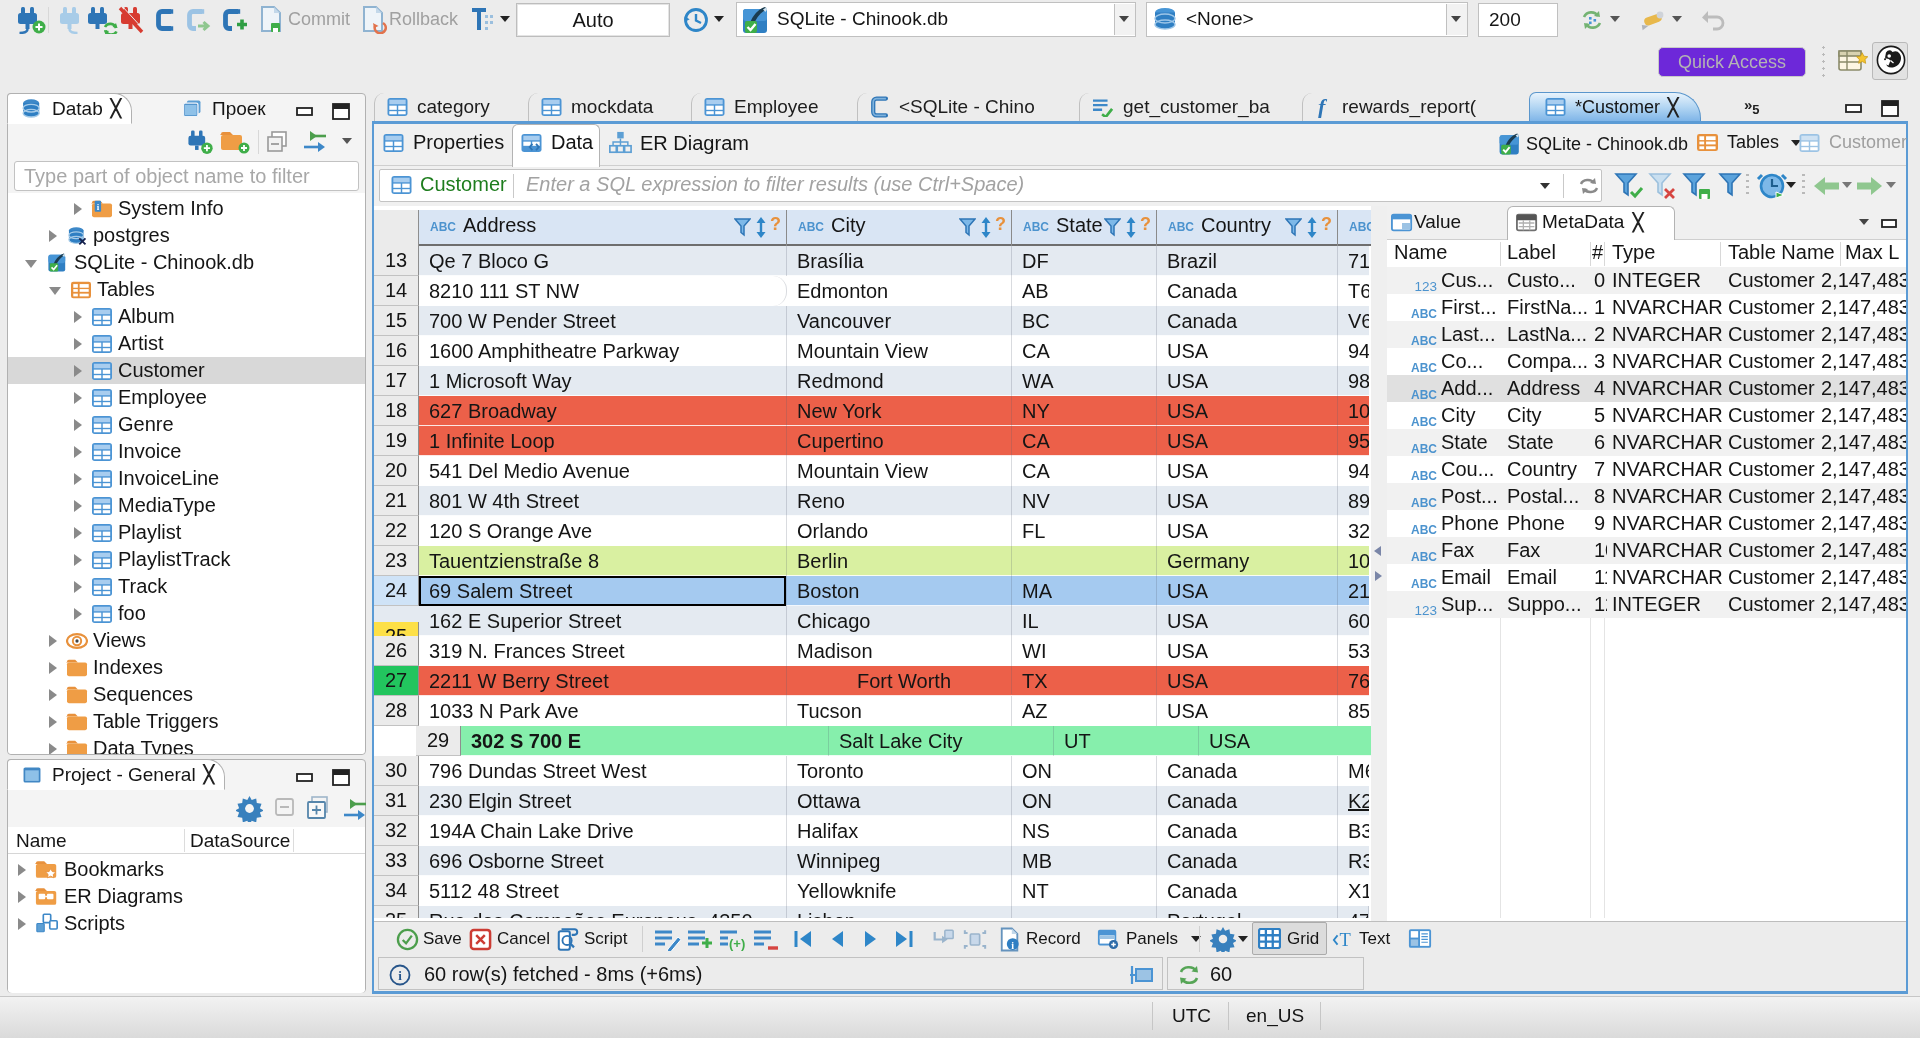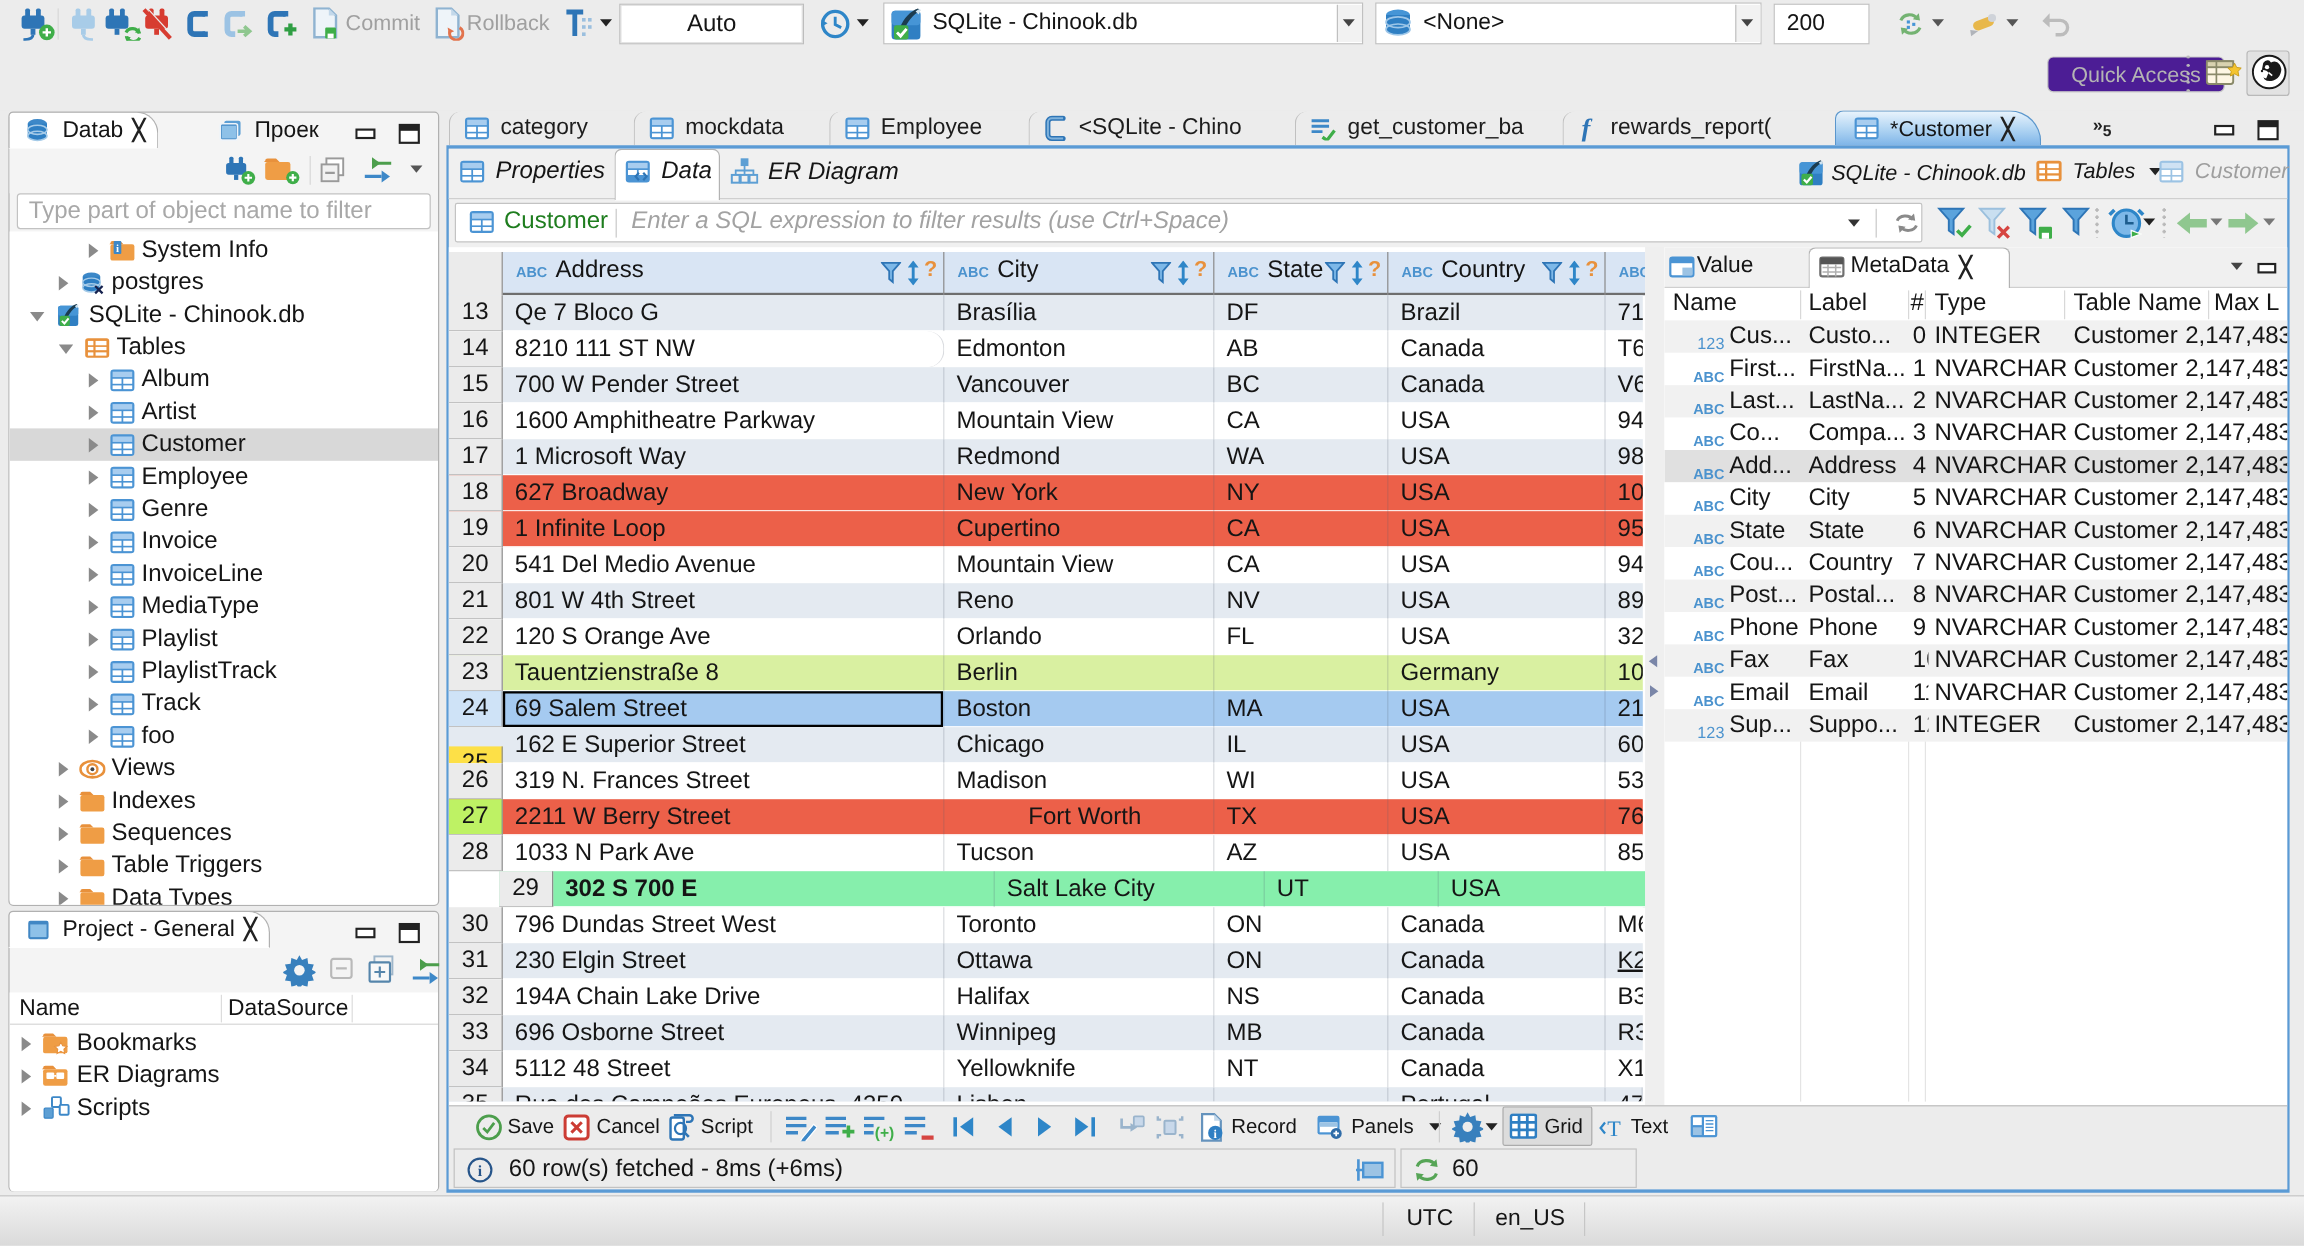--- a/index.html
+++ b/index.html
@@ -30,21 +30,21 @@
 .exp { flex:none; width:0; height:0; margin-right:5px; }
 .exp.r { border-top:6px solid transparent; border-bottom:6px solid transparent; border-left:8px solid #8a8a8a; }
 .exp.d { border-left:6px solid transparent; border-right:6px solid transparent; border-top:8px solid #8a8a8a; margin-top:3px;}
 .tico { flex:none; margin:0 5px 0 4px; }
 
 .etab { position:absolute; top:0; height:29px; display:flex; align-items:center;
   gap:8px; font-size:19px; color:#1d1d1d; }
 .tcurve { position:absolute; top:1px; height:28px; width:14px;
   border-left:1px solid #c0c0c0; border-top-left-radius:10px; }
 
-.stab { position:absolute; display:flex; align-items:center; gap:8px; font-size:20px;font-style:italic; }
+.stab { position:absolute; display:flex; align-items:center; gap:8px; font-size:20px; }
 
 .gcell { position:absolute; overflow:hidden; white-space:nowrap; font-size:20px; line-height:30px; }
 </style>
 </head>
 <body>
 <div class="abs" style="left:0;top:0;width:1920px;height:40px;background:#ececec;">
 
  <svg class="tbi" style="left:13px;top:6px" width="34" height="28" viewBox="0 0 34 28">
   <g fill="#2e75b6">
         <rect x="8" y="1" width="4" height="8" rx="1.5"></rect>
@@ -191,21 +191,21 @@
   <circle cx="22" cy="7" r="3.4" fill="#cfd3d9"></circle>
  </svg>
  <span class="darrg abs" style="left:1672px;top:16px"></span>
 
  <svg class="tbi" style="left:1700px;top:8px" width="26" height="24" viewBox="0 0 26 24">
   <path d="M5 9 h12 a6 6 0 0 1 0 12 h-4" fill="none" stroke="#bcbcbc" stroke-width="2.8"></path>
   <path d="M8 3 L2 9.5 8 15z" fill="#bcbcbc"></path>
  </svg>
 </div>
 <div class="abs" style="left:0;top:40px;width:1920px;height:52px;background:#ececec;">
- <div class="abs" style="left:1658px;top:7px;width:148px;height:30px;background:#4c1d95;border:1px solid #c9c9c9;border-radius:5px;color:#b4b4b4;font-size:18px;text-align:center;line-height:28px;margin-left:48px;">Quick Access</div>
+ <div class="abs" style="left:1658px;top:7px;width:148px;height:30px;background:#6d28d9;border:1px solid #c9c9c9;border-radius:5px;color:#b4b4b4;font-size:18px;text-align:center;line-height:28px;">Quick Access</div>
  <div class="abs" style="left:1822px;top:4px;width:3px;height:36px;background-image:radial-gradient(circle,#b9b9b9 1.3px,transparent 1.4px);background-size:3px 7px;"></div>
  <svg class="abs" style="left:1838px;top:8px" width="30" height="28" viewBox="0 0 30 28">
   <rect x="1" y="3" width="22" height="19" rx="2" fill="#fdf6e3" stroke="#8a8a6a" stroke-width="1.6"></rect>
   <rect x="1" y="3" width="22" height="5" fill="#d8d2b0" stroke="#8a8a6a" stroke-width="1.6"></rect>
   <path d="M9 3 v19 M1 14 h22" stroke="#8a8a6a" stroke-width="1.4"></path>
   <path d="M23 4 l2.2 4.5 5 .7 -3.6 3.5 .9 5 -4.5 -2.4 -4.5 2.4 .9 -5 -3.6 -3.5 5 -.7z" fill="#f4c430" stroke="#c89b18" stroke-width="1" transform="scale(.78) translate(8,2)"></path>
  </svg>
  <div class="abs" style="left:1872px;top:2px;width:36px;height:38px;background:#e2e2e2;border:1px solid #b9b9b9;border-radius:3px;"></div>
  <svg class="abs" style="left:1876px;top:5px" width="30" height="30" viewBox="0 0 30 30">
   <circle cx="15" cy="15" r="13.6" fill="#fff" stroke="#1a1a1a" stroke-width="1.6"></circle>
@@ -969,21 +969,21 @@
 </div>
 <div class="abs" style="left:0;top:390px;width:995px;height:30px;background:#ffffff;">
 <div class="abs" style="left:0;top:0;width:45px;height:30px;background:#ebebeb;border-right:1px solid #8e8e8e;border-bottom:1px solid #c2c2c2;text-align:center;line-height:29px;font-size:20px;">26</div>
 <div class="gcell" style="left:45px;top:0;width:368px;height:30px;padding-left:10px;border-right:1px solid rgba(80,90,110,.22);">319 N. Frances Street</div>
 <div class="gcell" style="left:413px;top:0;width:225px;height:30px;padding-left:10px;border-right:1px solid rgba(80,90,110,.22);">Madison</div>
 <div class="gcell" style="left:638px;top:0;width:145px;height:30px;padding-left:10px;border-right:1px solid rgba(80,90,110,.22);">WI</div>
 <div class="gcell" style="left:783px;top:0;width:181px;height:30px;padding-left:10px;border-right:1px solid rgba(80,90,110,.22);">USA</div>
 <div class="gcell" style="left:964px;top:0;width:31px;height:30px;padding-left:10px;">53</div>
 </div>
 <div class="abs" style="left:0;top:420px;width:995px;height:30px;background:#ec6049;border-bottom:1px solid rgba(255,255,255,.85);">
-<div class="abs" style="left:0;top:0;width:45px;height:30px;background:#bef264;border-right:1px solid #8e8e8e;border-bottom:1px solid #c2c2c2;text-align:center;line-height:29px;font-size:20px;">27</div>
+<div class="abs" style="left:0;top:0;width:45px;height:30px;background:#22c55e;border-right:1px solid #8e8e8e;border-bottom:1px solid #c2c2c2;text-align:center;line-height:29px;font-size:20px;">27</div>
 <div class="gcell" style="left:45px;top:0;width:368px;height:30px;padding-left:10px;border-right:1px solid rgba(80,90,110,.22);">2211 W Berry Street</div>
 <div class="gcell" style="left:413px;top:0;width:225px;height:28px;padding-left:10px;border-right:1px solid rgba(80,90,110,.22);text-align:center;">Fort Worth</div>
 <div class="gcell" style="left:638px;top:0;width:145px;height:30px;padding-left:10px;border-right:1px solid rgba(80,90,110,.22);">TX</div>
 <div class="gcell" style="left:783px;top:0;width:181px;height:30px;padding-left:10px;border-right:1px solid rgba(80,90,110,.22);">USA</div>
 <div class="gcell" style="left:964px;top:0;width:31px;height:30px;padding-left:10px;">76</div>
 </div>
 <div class="abs" style="left:0;top:450px;width:995px;height:30px;background:#ffffff;">
 <div class="abs" style="left:0;top:0;width:45px;height:30px;background:#ebebeb;border-right:1px solid #8e8e8e;border-bottom:1px solid #c2c2c2;text-align:center;line-height:29px;font-size:20px;">28</div>
 <div class="gcell" style="left:45px;top:0;width:368px;height:30px;padding-left:10px;border-right:1px solid rgba(80,90,110,.22);">1033 N Park Ave</div>
 <div class="gcell" style="left:413px;top:0;width:225px;height:30px;padding-left:10px;border-right:1px solid rgba(80,90,110,.22);">Tucson</div>

